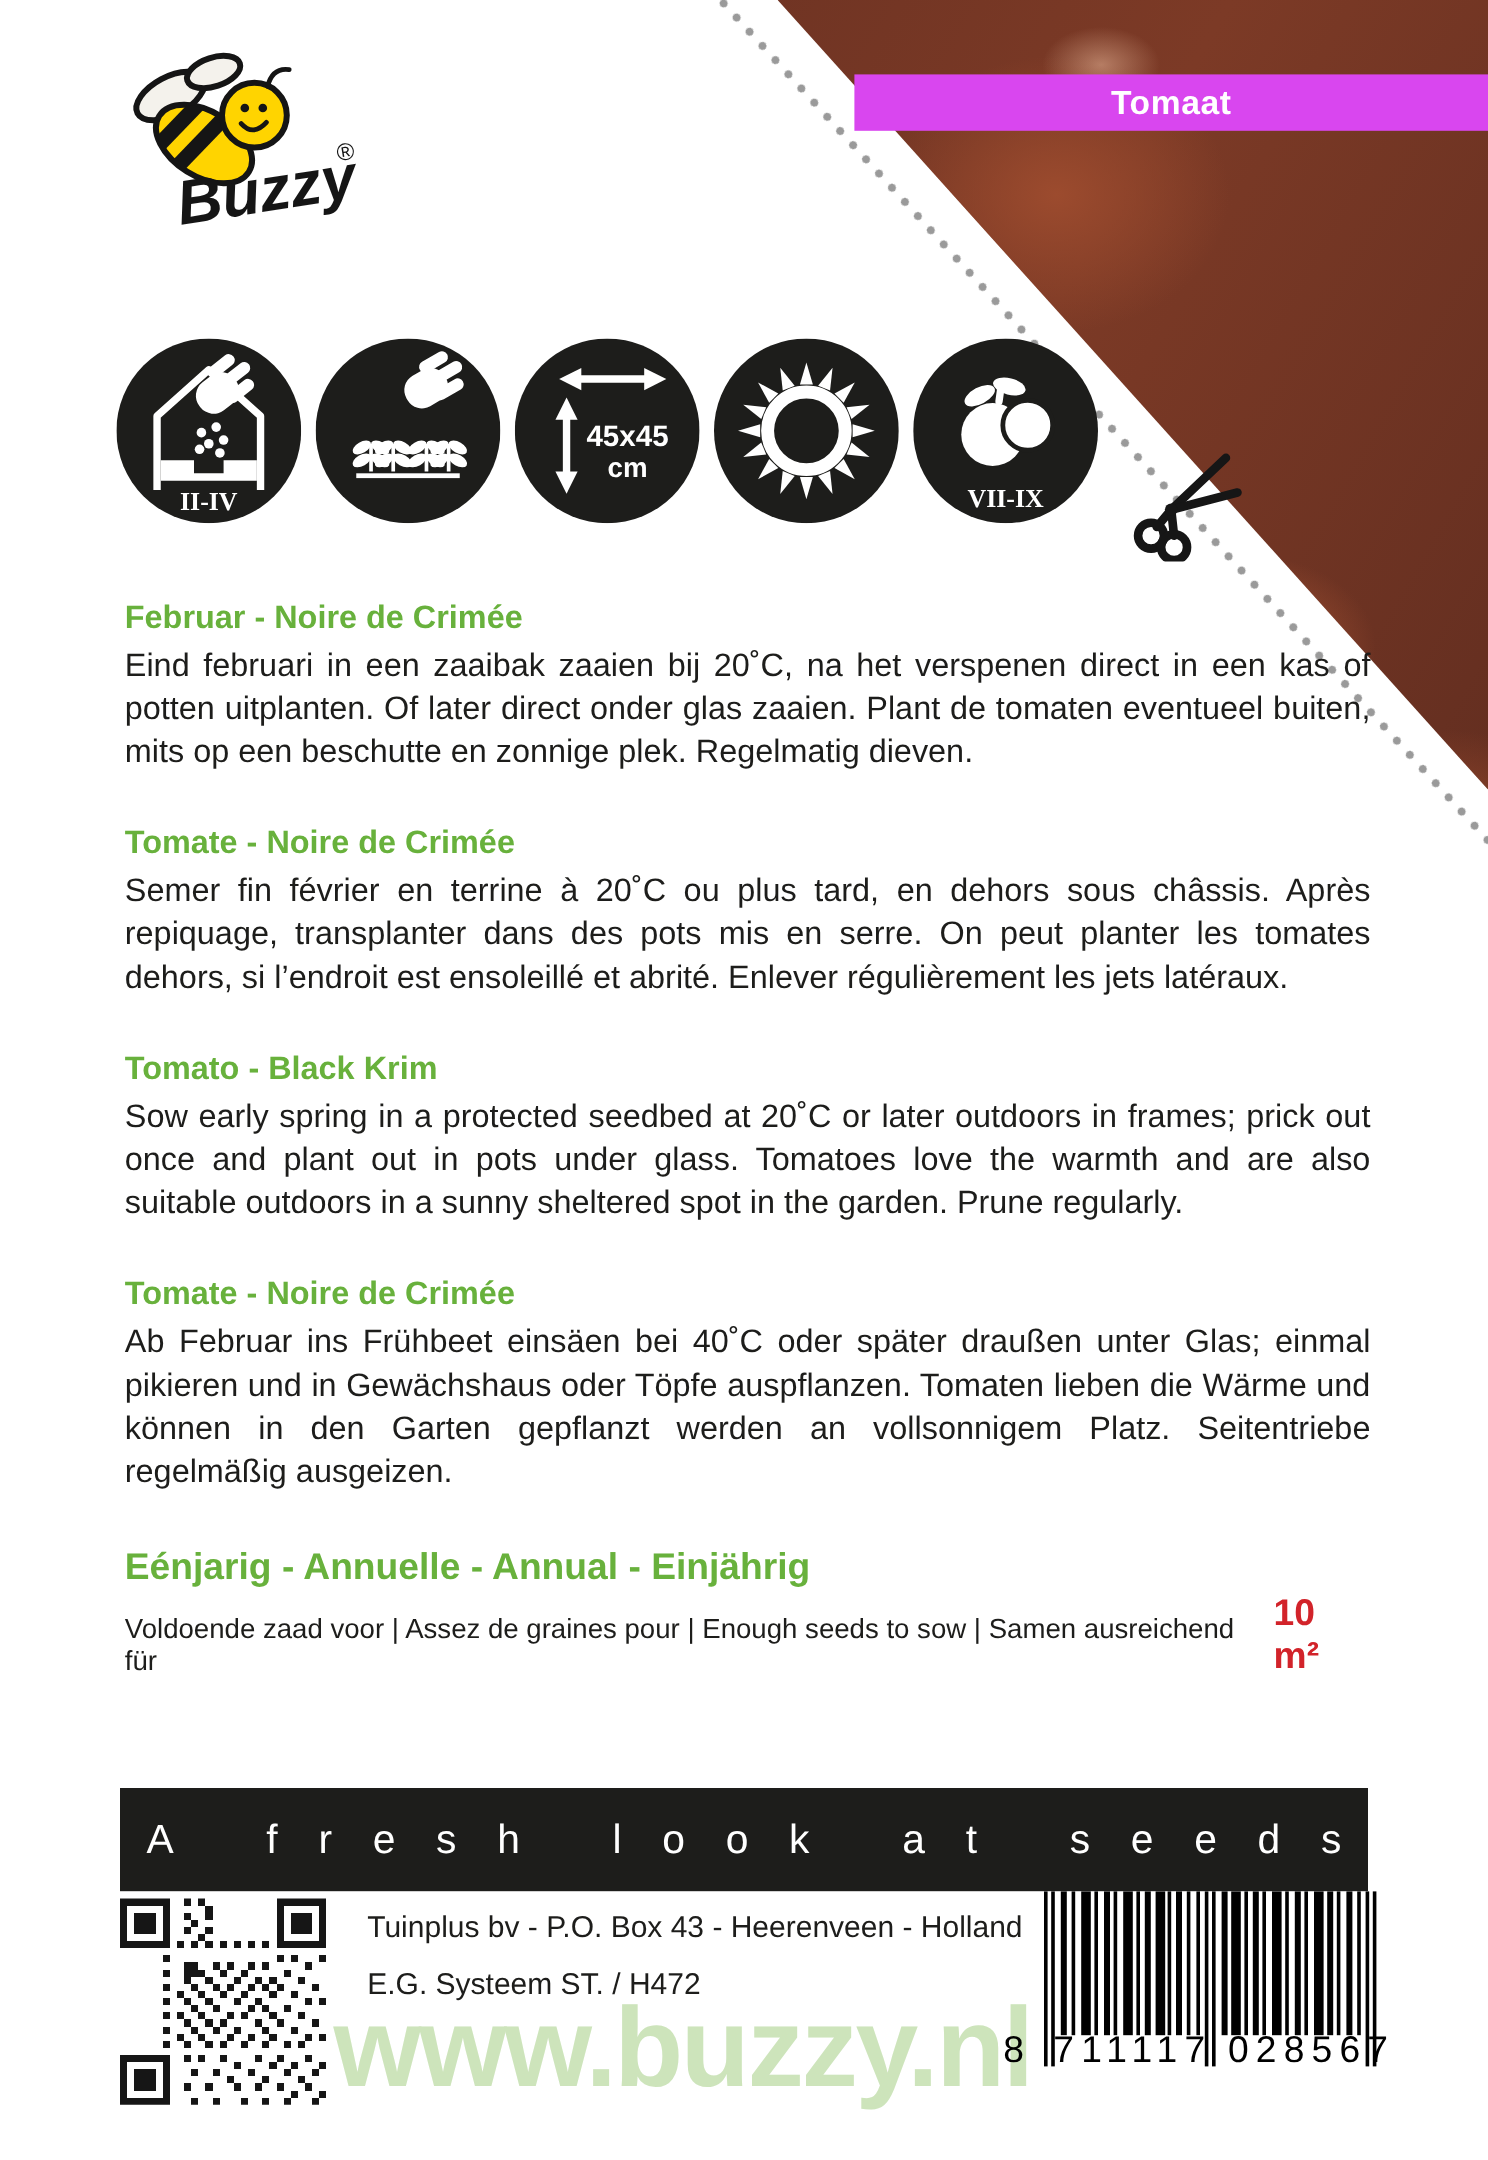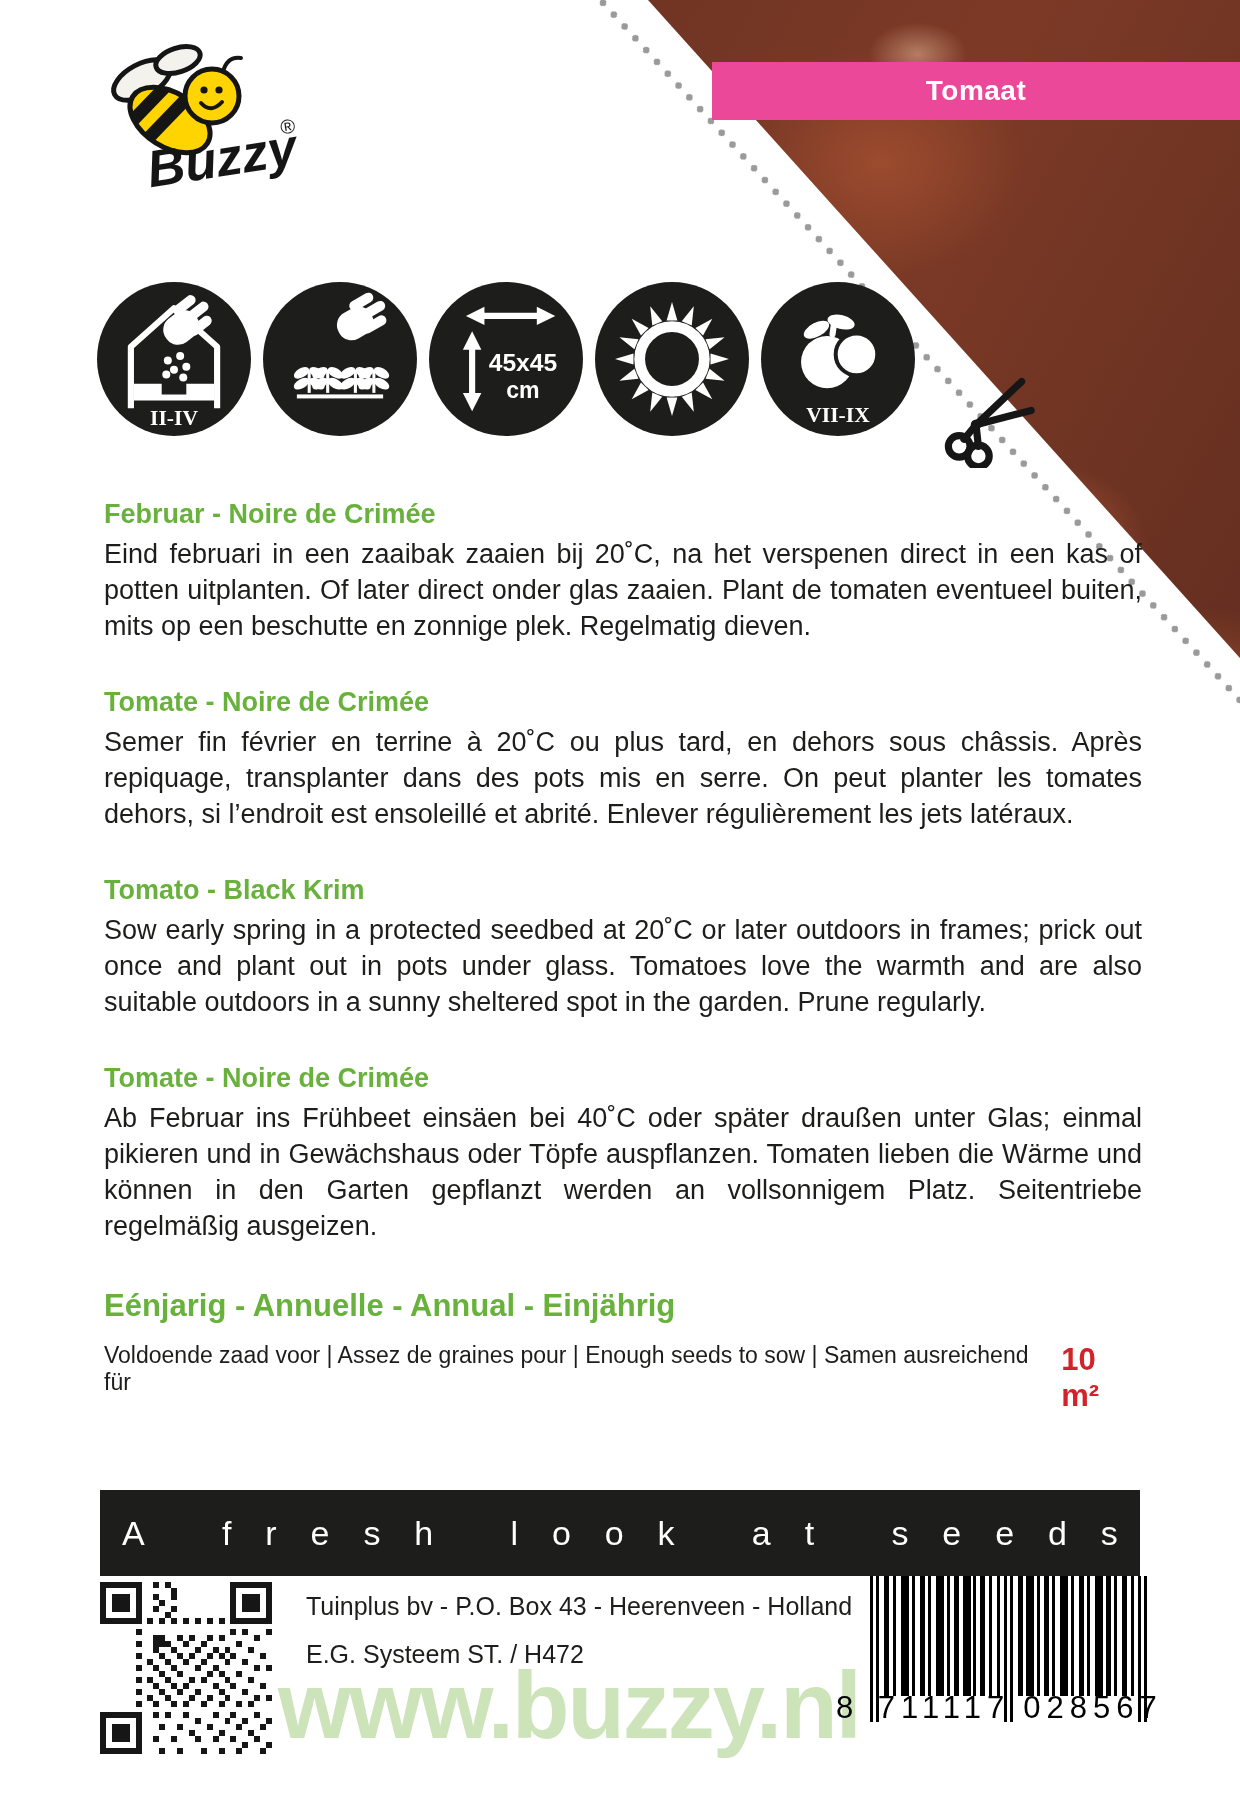--- a/index.html
+++ b/index.html
@@ -22,37 +22,37 @@
       linear-gradient(120deg, #5e2b1f 0%, #7c3a26 45%, #4a221a 100%);
   }
   
   .cutline{position:absolute;left:600px;top:-5px;width:985px;height:9px;
     transform-origin:0 50%;transform:rotate(47.6deg);
     background-image:radial-gradient(circle 3.1px at 4.5px 4.5px,#9a9a9a 3.1px,transparent 3.6px);
     background-size:16px 9px;background-repeat:repeat-x;}
   .scissors{position:absolute;left:940px;top:372px;width:96px;height:96px;}
 
   
-  .band{position:absolute;left:712px;top:62px;width:528px;height:58px;background:#ec4899;
+  .band{position:absolute;left:712px;top:62px;width:528px;height:47px;background:#d946ef;
     display:flex;align-items:center;justify-content:center;}
   .band span{color:#fff;font-weight:bold;font-size:28px;letter-spacing:.5px;}
 
   
   .logo{position:absolute;left:90px;top:28px;width:230px;height:165px;}
 
   
   .icons{position:absolute;left:97px;top:282px;display:flex;gap:12px;}
   .icons svg{display:block;}
 
   
   .content{position:absolute;left:104px;top:498px;width:1038px;}
   .sec h2{margin:0 0 6px;font-size:27px;line-height:32px;font-weight:bold;color:#68b13c;}
   .sec p{margin:0 0 42px;font-size:27px;line-height:36px;text-align:justify;color:#1d1d1b;}
   .lifecycle{margin-top:33px;font-size:31px;font-weight:bold;color:#68b13c;line-height:40px;}
-  .seedsline{margin-top:16px;font-size:23px;color:#1d1d1b;display:flex;align-items:flex-start;gap:3px;}
+  .seedsline{font-size:23px;color:#1d1d1b;display:flex;align-items:flex-end;gap:3px;}
   .seedsline .amount{color:#d2232a;font-weight:bold;font-size:31px;}
 
   
   .bar{position:absolute;left:100px;top:1490px;width:1040px;height:86px;background:#1d1d1b;
     display:flex;align-items:center;}
   .tagline{flex:1;display:flex;justify-content:space-between;padding:0 22px;color:#fff;
     font-size:34px;font-weight:400;}
   .tagline span{display:inline-block;}
 
   

